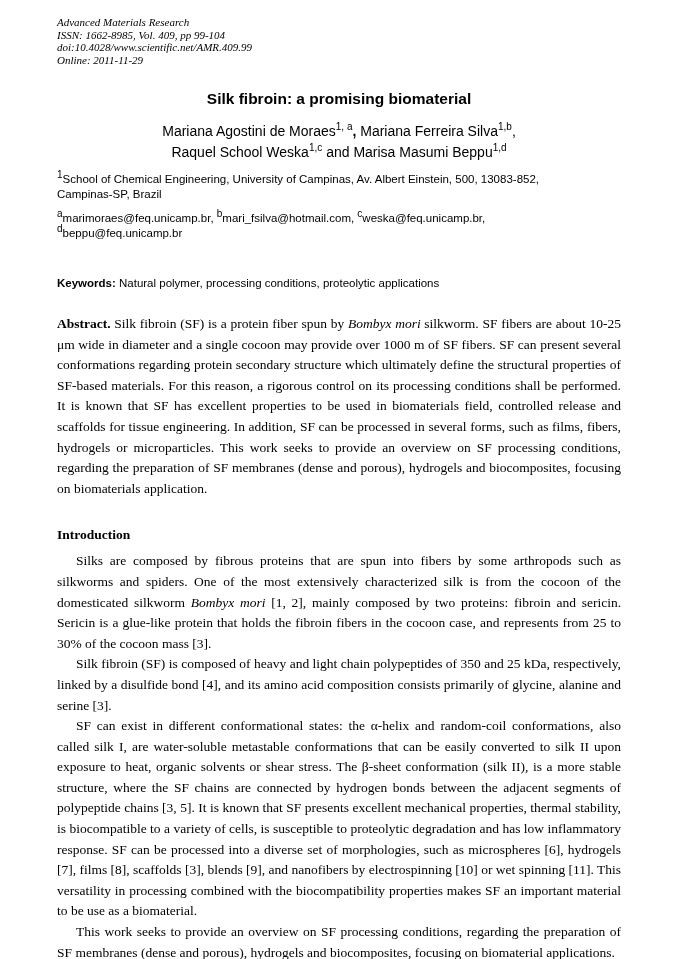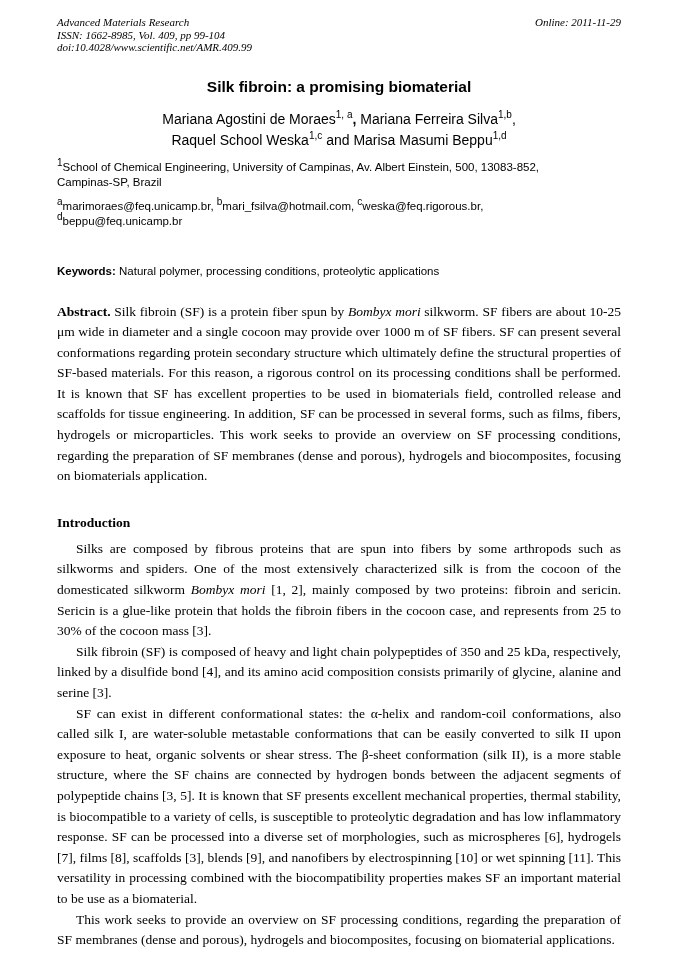--- a/index.html
+++ b/index.html
@@ -8,20 +8,21 @@
     width: 678px; height: 959px;
     background: #ffffff; color: #000000;
     padding: 16px 57px 0 57px;
     overflow: hidden;
     font-family: "Liberation Serif", serif;
   }
   .pub-header {
     display: flex; justify-content: space-between; align-items: flex-start;
     font-style: italic; font-size: 11px; line-height: 12.5px;
     font-family: "Liberation Serif", serif;
+    flex-direction: column;
   }
   .pub-header-left div { white-space: nowrap; }
   .pub-header-right { white-space: nowrap; }
   .title {
     margin-top: 24px; text-align: center;
     font-family: "Liberation Sans", sans-serif;
     font-weight: bold; font-size: 15.5px; line-height: 18px;
   }
   .authors {
     margin-top: 13px; text-align: center;
@@ -79,21 +80,21 @@
     <div><span>Mariana Agostini de Moraes</span><sup>1, a</sup><span class="run-bold">,</span><span> Mariana Ferreira Silva</span><sup>1,b</sup><span>,</span></div>
     <div><span>Raquel School Weska</span><sup>1,c</sup><span> and Marisa Masumi Beppu</span><sup>1,d</sup></div>
   </div>
 
   <div class="affiliation">
     <div><sup>1</sup><span>School of Chemical Engineering, University of Campinas, Av. Albert Einstein, 500, 13083-852,</span></div>
     <div><span>Campinas-SP, Brazil</span></div>
   </div>
 
   <div class="emails">
-    <div><sup>a</sup><span>marimoraes@feq.unicamp.br, </span><sup>b</sup><span>mari_fsilva@hotmail.com, </span><sup>c</sup><span>weska@feq.rigorous.br,</span></div>
+    <div><sup>a</sup><span>marimoraes@feq.unicamp.br, </span><sup>b</sup><span>mari_fsilva@hotmail.com, </span><sup>c</sup><span>weska@feq.unicamp.br,</span></div>
     <div><sup>d</sup><span>beppu@feq.unicamp.br</span></div>
   </div>
 
   <div class="keywords"><span class="run-bold">Keywords:</span><span> Natural polymer, processing conditions, proteolytic applications</span></div>
 
   <div class="abstract"><span class="run-bold">Abstract.</span><span> Silk fibroin (SF) is a protein fiber spun by </span><span class="run-italic">Bombyx mori</span><span> silkworm. SF fibers are about 10-25 μm wide in diameter and a single cocoon may provide over 1000 m of SF fibers. SF can present several conformations regarding protein secondary structure which ultimately define the structural properties of SF-based materials. For this reason, a rigorous control on its processing conditions shall be performed. It is known that SF has excellent properties to be used in biomaterials field, controlled release and scaffolds for tissue engineering. In addition, SF can be processed in several forms, such as films, fibers, hydrogels or microparticles. This work seeks to provide an overview on SF processing conditions, regarding the preparation of SF membranes (dense and porous), hydrogels and biocomposites, focusing on biomaterials application.</span></div>
 
   <div class="section-heading">Introduction</div>
   <p class="para first"><span>Silks are composed by fibrous proteins that are spun into fibers by some arthropods such as silkworms and spiders. One of the most extensively characterized silk is from the cocoon of the domesticated silkworm </span><span class="run-italic">Bombyx mori</span><span> [1, 2], mainly composed by two proteins: fibroin and sericin. Sericin is a glue-like protein that holds the fibroin fibers in the cocoon case, and represents from 25 to 30% of the cocoon mass [3].</span></p>
   <p class="para"><span>Silk fibroin (SF) is composed of heavy and light chain polypeptides of 350 and 25 kDa, respectively, linked by a disulfide bond [4], and its amino acid composition consists primarily of glycine, alanine and serine [3].</span></p>

